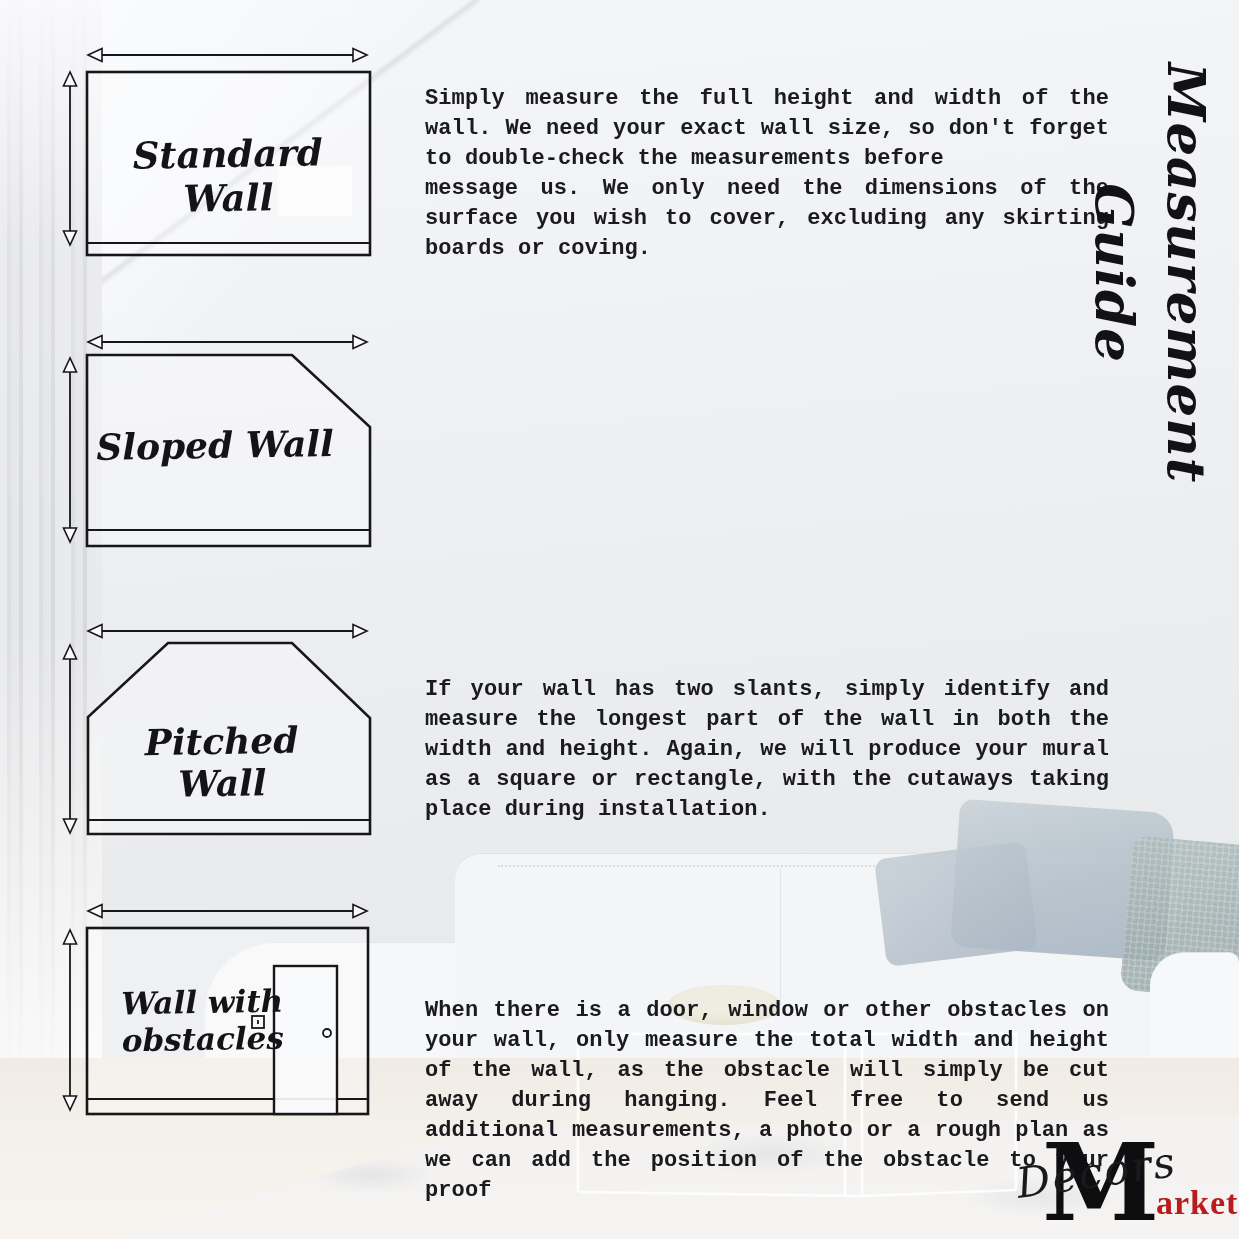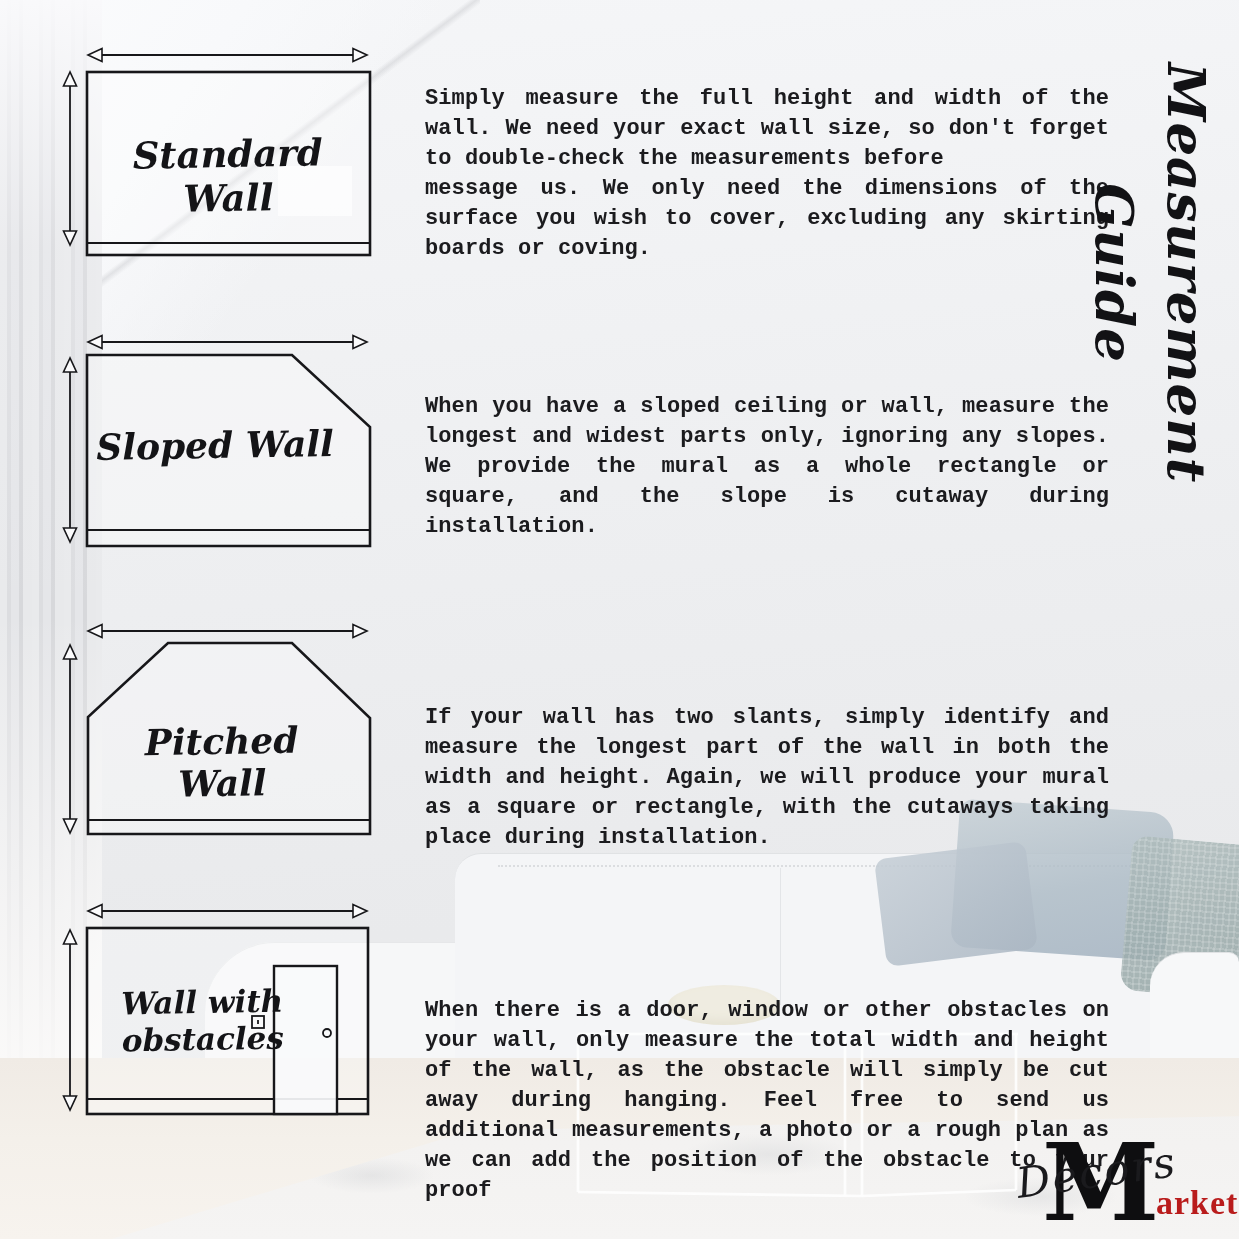--- a/index.html
+++ b/index.html
@@ -72,21 +72,21 @@
   .lbl-1{left:98px;top:132px;width:260px;font-size:37px;}
   .lbl-2{left:95px;top:424px;width:240px;font-size:36px;}
   .lbl-3{left:102px;top:720px;width:240px;font-size:36px;}
   .lbl-4{left:95px;top:984px;width:215px;font-size:31px;line-height:37px;}
 
   .desc{position:absolute;left:425px;width:684px;
     font-family:Liberation Mono, monospace;font-weight:700;font-size:22px;line-height:30px;
     text-align:justify;white-space:pre-line;color:#1b1b1e;letter-spacing:.1px;}
   .desc-1{top:84px;}
   .desc-2{top:392px;}
-  .desc-3{top:703px;}
+  .desc-3{top:675px;}
   .desc-4{top:996px;}
 
   
   .vertical-title{position:absolute;left:915px;top:237px;width:544px;height:72px;
     transform:rotate(90deg);transform-origin:center;text-align:center;
     font-family:"DejaVu Serif",serif;font-style:italic;font-weight:700;
     font-size:53px;line-height:72px;color:#121215;letter-spacing:1px;}
 
   
   .logo-initial{position:absolute;left:1042px;top:1130px;
@@ -156,21 +156,20 @@
     </g>
     <g>
       <line class="arrow-shaft" x1="15" y1="40" x2="15" y2="200"></line>
       <polygon class="arrow-head" points="15,28 8.5,42 21.5,42"></polygon>
       <polygon class="arrow-head" points="15,212 8.5,198 21.5,198"></polygon>
     </g>
     <polygon class="wall-shape" points="32,25 237,25 315,97 315,216 32,216"></polygon>
     <line class="thin-line" x1="32" y1="200" x2="315" y2="200"></line>
   </svg>
   <div class="script-label lbl-2">Sloped Wall</div>
-  <div class="desc desc-2">When you have a sloped ceiling or wall, measure the longest and widest parts only, ignoring any slopes. We provide the mural as a whole rectangle or square, and the slope is cutaway during installation.</div>
 
   <svg class="diagram-svg" style="left:55px;top:615px;" width="330" height="230" viewBox="0 0 330 230">
     <g>
       <line class="arrow-shaft" x1="45" y1="16" x2="300" y2="16"></line>
       <polygon class="arrow-head" points="33,16 47,9.5 47,22.5"></polygon>
       <polygon class="arrow-head" points="312,16 298,9.5 298,22.5"></polygon>
     </g>
     <g>
       <line class="arrow-shaft" x1="15" y1="42" x2="15" y2="206"></line>
       <polygon class="arrow-head" points="15,30 8.5,44 21.5,44"></polygon>

